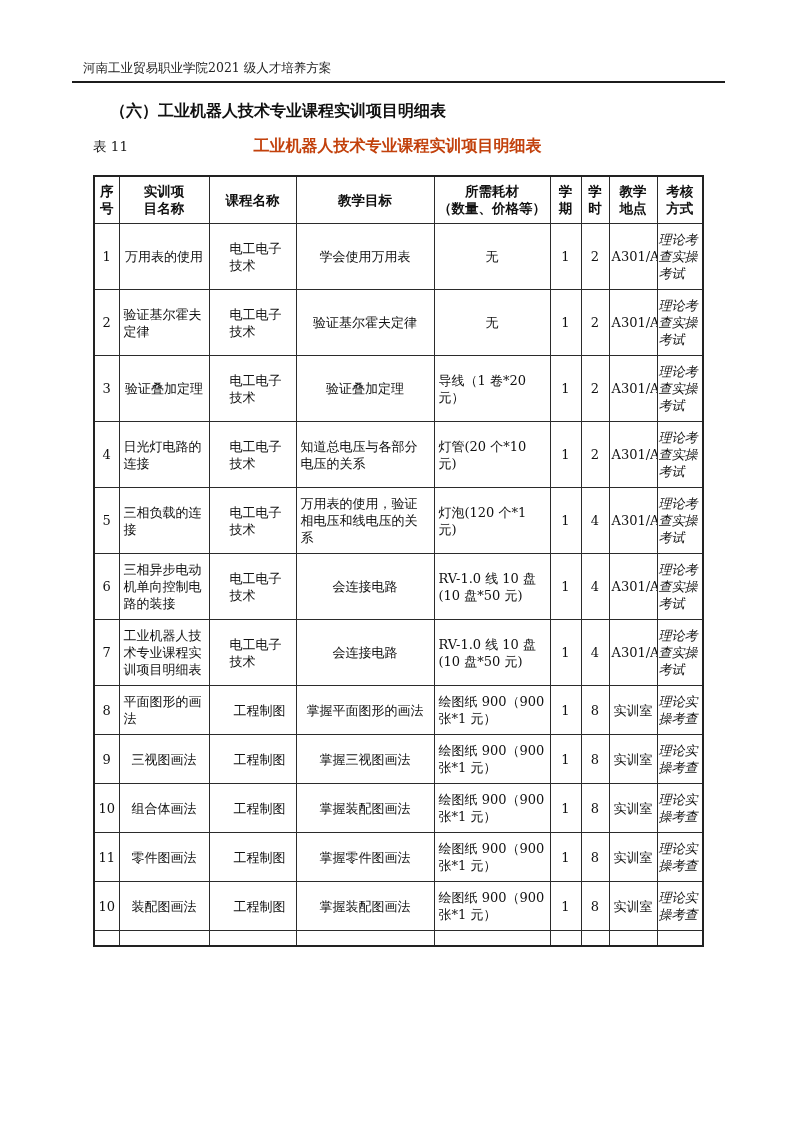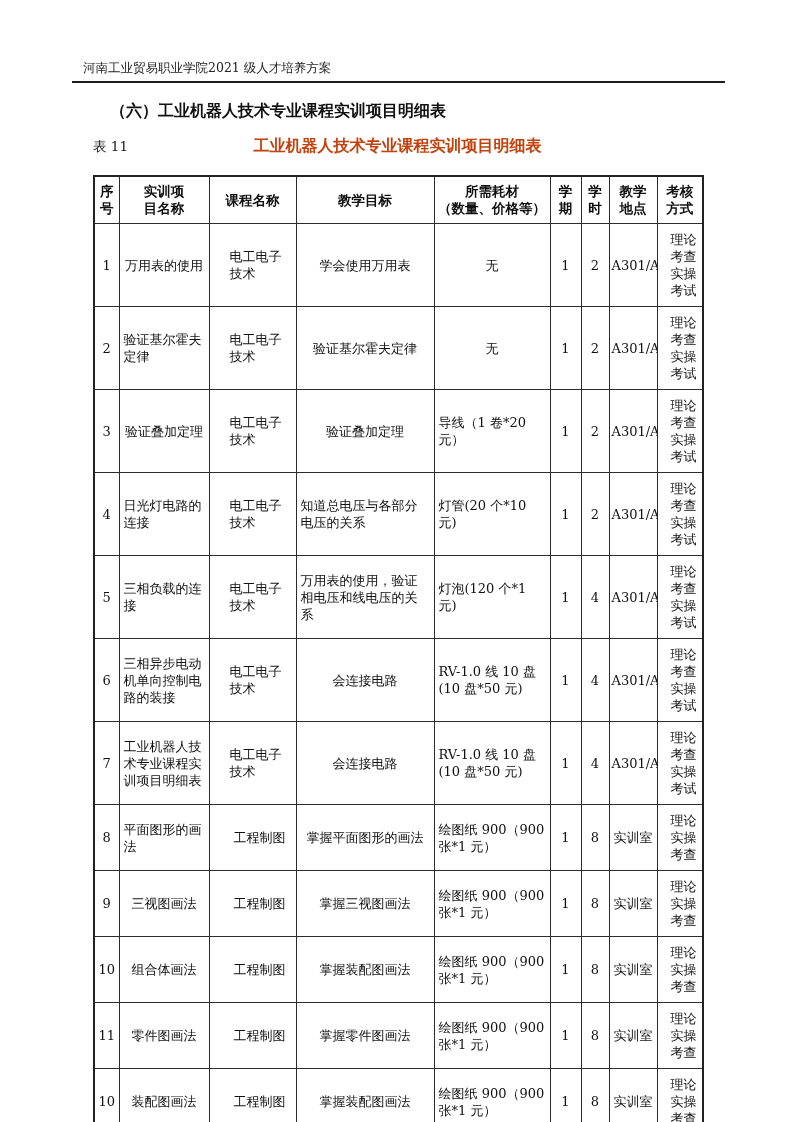--- a/index.html
+++ b/index.html
@@ -42,21 +42,21 @@
     overflow: hidden;
   }
   .training th {
     font-family: "DejaVu Sans", sans-serif; font-weight: bold;
     font-size: 13.5px; white-space: pre-line; padding: 6px 2px; line-height: 17px;
   }
   
   .training td .cw { display: inline-block; text-align: left; }
   td.col-course   { padding-left: 20px; padding-right: 6px; }
   td.col-location { padding-left: 2px; padding-right: 2px; }
-  td.col-assessment { padding-left: 13px; padding-right: 3px; }
+  td.col-assessment { padding-left: 1px; padding-right: 3px; font-style: italic; }
   td.col-no, td.col-semester, td.col-hours { padding-left: 1px; padding-right: 1px; }
 </style>
 </head>
 <body>
 
 <div class="page">
 
   <header class="doc-header">
     <span>河南工业贸易职业学院</span>
     <span>2021 级人才培养方案</span>

